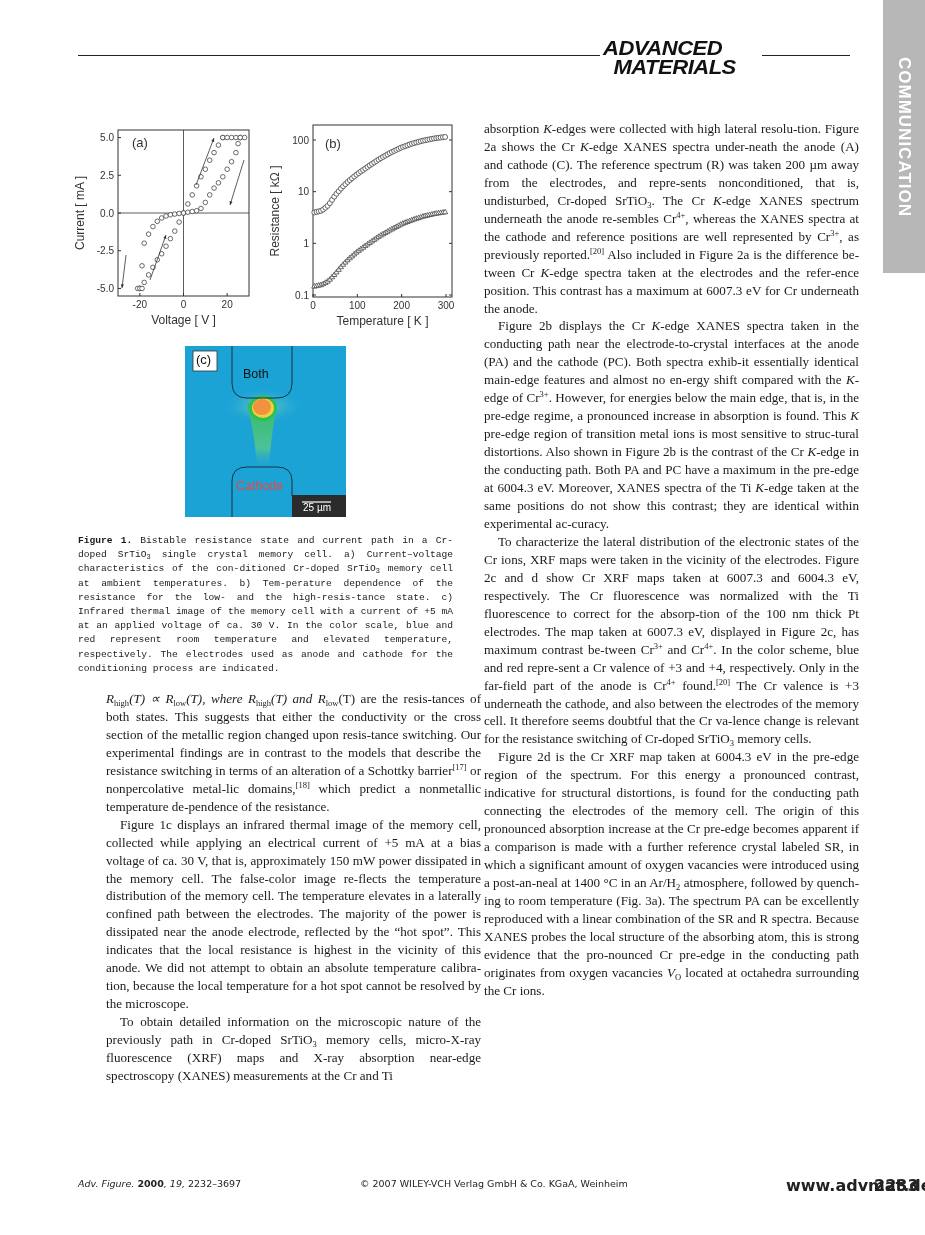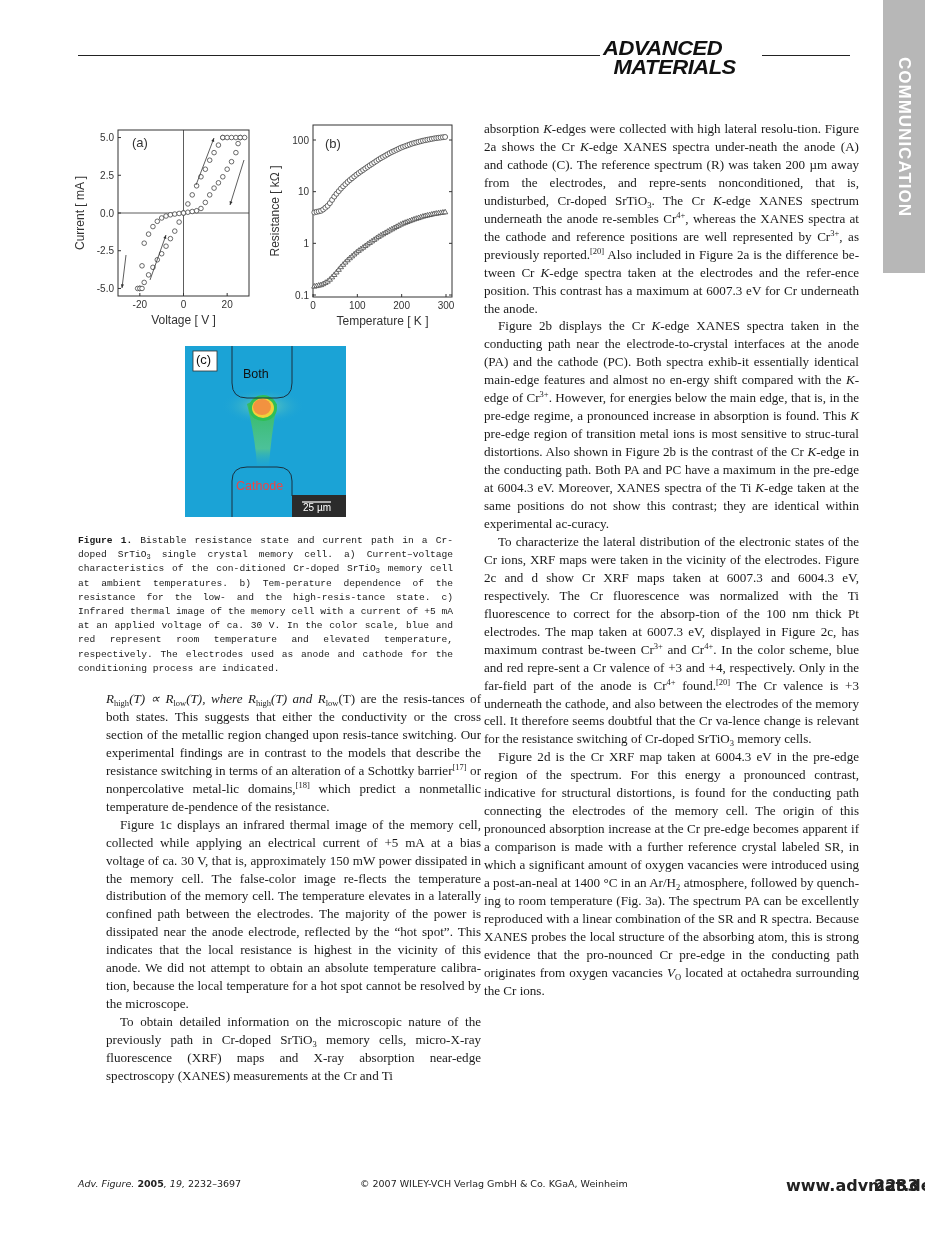--- a/index.html
+++ b/index.html
@@ -314,16 +314,16 @@
   <p class="ind"><span>To obtain detailed information on the microscopic nature of the previously path in Cr-doped SrTiO</span><sub>3</sub><span> memory cells, micro-X-ray fluorescence (XRF) maps and X-ray absorption near-edge spectroscopy (XANES) measurements at the Cr and Ti</span></p>
 </div>
 
 <div class="col" style="left:476px;top:120px;width:375px;margin-left:8px;">
   <p><span>absorption </span><i>K</i><span>-edges were collected with high lateral resolu-tion. Figure 2a shows the Cr </span><i>K</i><span>-edge XANES spectra under-neath the anode (A) and cathode (C). The reference spectrum (R) was taken 200 µm away from the electrodes, and repre-sents nonconditioned, that is, undisturbed, Cr-doped SrTiO</span><sub>3</sub><span>. The Cr </span><i>K</i><span>-edge XANES spectrum underneath the anode re-sembles Cr</span><sup>4+</sup><span>, whereas the XANES spectra at the cathode and reference positions are well represented by Cr</span><sup>3+</sup><span>, as previously reported.</span><sup>[20]</sup><span> Also included in Figure 2a is the difference be-tween Cr </span><i>K</i><span>-edge spectra taken at the electrodes and the refer-ence position. This contrast has a maximum at 6007.3 eV for Cr underneath the anode.</span></p>
   <p class="ind"><span>Figure 2b displays the Cr </span><i>K</i><span>-edge XANES spectra taken in the conducting path near the electrode-to-crystal interfaces at the anode (PA) and the cathode (PC). Both spectra exhib-it essentially identical main-edge features and almost no en-ergy shift compared with the </span><i>K</i><span>-edge of Cr</span><sup>3+</sup><span>. However, for energies below the main edge, that is, in the pre-edge regime, a pronounced increase in absorption is found. This </span><i>K</i><span> pre-edge region of transition metal ions is most sensitive to struc-tural distortions. Also shown in Figure 2b is the contrast of the Cr </span><i>K</i><span>-edge in the conducting path. Both PA and PC have a maximum in the pre-edge at 6004.3 eV. Moreover, XANES spectra of the Ti </span><i>K</i><span>-edge taken at the same positions do not show this contrast; they are identical within experimental ac-curacy.</span></p>
   <p class="ind"><span>To characterize the lateral distribution of the electronic states of the Cr ions, XRF maps were taken in the vicinity of the electrodes. Figure 2c and d show Cr XRF maps taken at 6007.3 and 6004.3 eV, respectively. The Cr fluorescence was normalized with the Ti fluorescence to correct for the absorp-tion of the 100 nm thick Pt electrodes. The map taken at 6007.3 eV, displayed in Figure 2c, has maximum contrast be-tween Cr</span><sup>3+</sup><span> and Cr</span><sup>4+</sup><span>. In the color scheme, blue and red repre-sent a Cr valence of +3 and +4, respectively. Only in the far-field part of the anode is Cr</span><sup>4+</sup><span> found.</span><sup>[20]</sup><span> The Cr valence is +3 underneath the cathode, and also between the electrodes of the memory cell. It therefore seems doubtful that the Cr va-lence change is relevant for the resistance switching of Cr-doped SrTiO</span><sub>3</sub><span> memory cells.</span></p>
   <p class="ind"><span>Figure 2d is the Cr XRF map taken at 6004.3 eV in the pre-edge region of the spectrum. For this energy a pronounced contrast, indicative for structural distortions, is found for the conducting path connecting the electrodes of the memory cell. The origin of this pronounced absorption increase at the Cr pre-edge becomes apparent if a comparison is made with a further reference crystal labeled SR, in which a significant amount of oxygen vacancies were introduced using a post-an-neal at 1400 °C in an Ar/H</span><sub>2</sub><span> atmosphere, followed by quench-ing to room temperature (Fig. 3a). The spectrum PA can be excellently reproduced with a linear combination of the SR and R spectra. Because XANES probes the local structure of the absorbing atom, this is strong evidence that the pro-nounced Cr pre-edge in the conducting path originates from oxygen vacancies </span><i>V</i><sub>O</sub><span> located at octahedra surrounding the Cr ions.</span></p>
 </div>
 
-<div class="footer" style="left:78px;"><i>Adv. Figure.</i> <b>2005</b><i>, 19,</i><span> 2232–3697</span></div>
+<div class="footer" style="left:78px;"><i>Adv. Figure.</i> <b>2000</b><i>, 19,</i><span> 2232–3697</span></div>
 <div class="footer" style="left:360px;">© 2007 WILEY-VCH Verlag GmbH &amp; Co. KGaA, Weinheim</div>
 <div class="footer" style="left:786px;font-weight:bold;font-size:16px;top:1176px;">www.advmat.de</div>
 <div class="footer" style="left:874px;font-weight:bold;font-size:16px;top:1176px;">2233</div>
 
 </body></html>

